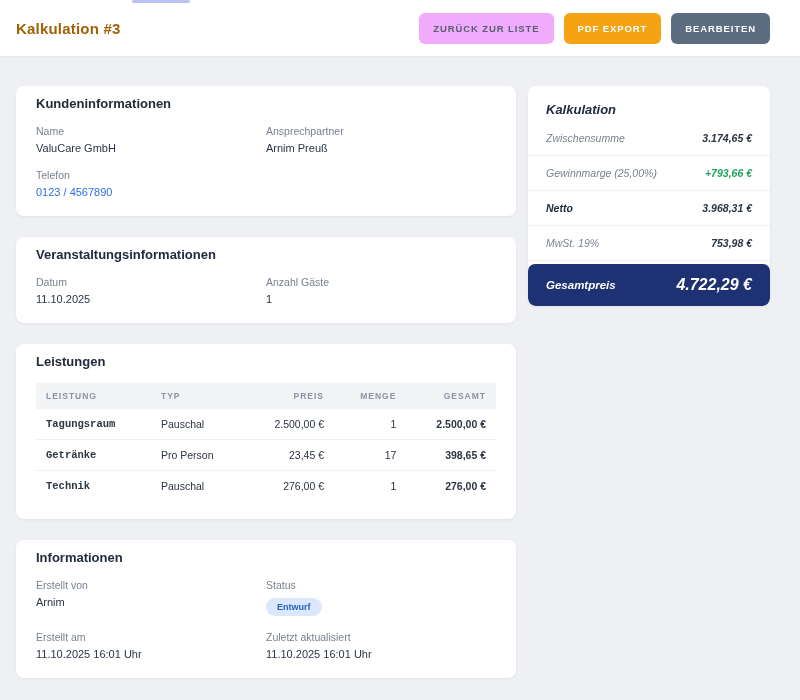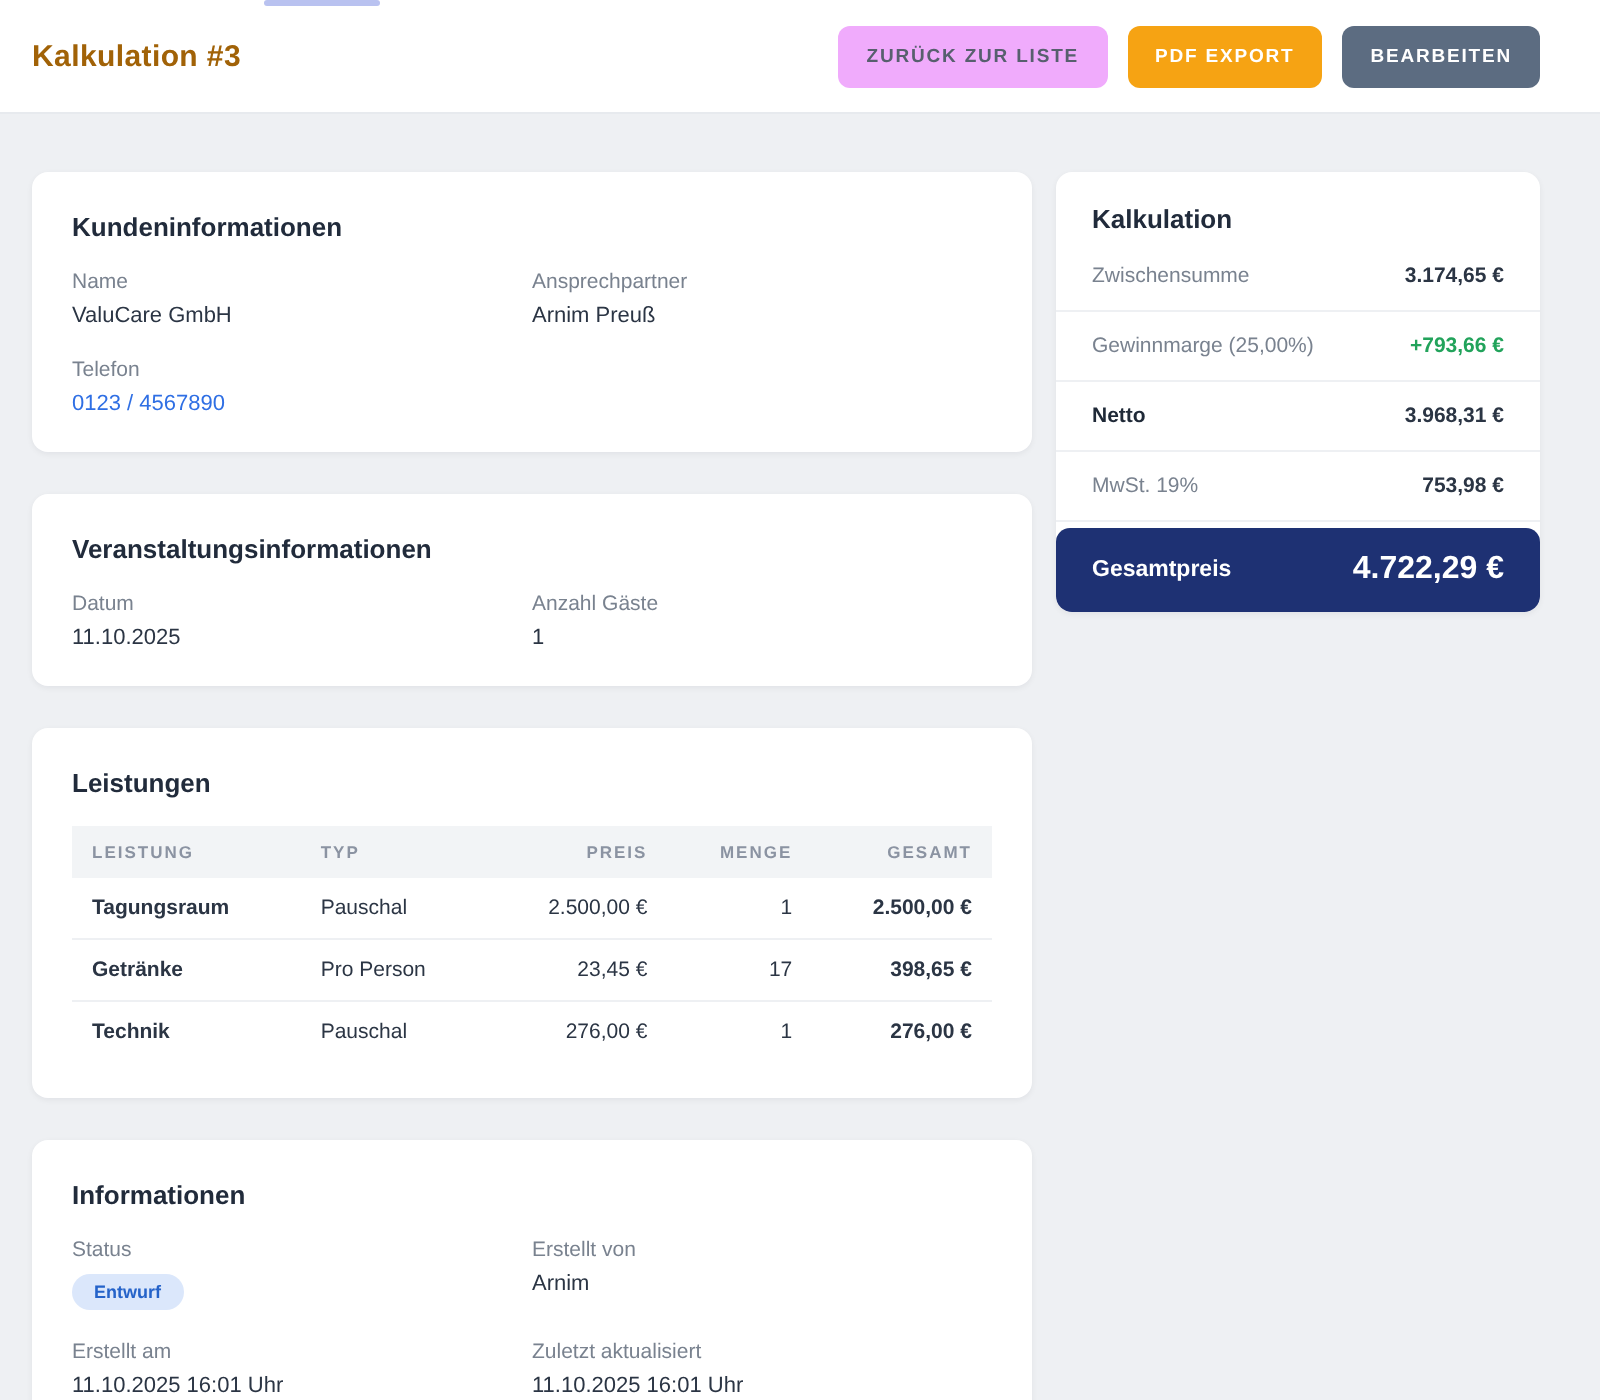--- a/index.html
+++ b/index.html
@@ -33,26 +33,26 @@
   .btn-back { background: #f0abfc; color: #575f6e; }
   .btn-edit { background: #5c6c81; color: #ffffff; }
   .btn-pdf  { background: #f6a313; color: #ffffff; }
 
   
   .main {
     display: flex; gap: 12px; align-items: flex-start;
     padding: 29px 30px 0 16px;
   }
   .col-left  { width: 500px; display: flex; flex-direction: column; gap: 21px; }
-  .col-right { width: 242px; }
+  .col-right { width: 242px; font-style: italic; }
 
   .card {
     background: #ffffff; border-radius: 8px;
     box-shadow: 0 1px 3px rgba(16,24,40,.06);
-    padding: 18px 20px 18px;
+    padding: 8px 20px 18px;
   }
   .card-title { font-size: 13px; font-weight: bold; color: #212b3b; margin: 2px 0 14px; }
 
   .field-grid { display: grid; grid-template-columns: 1fr 1fr; row-gap: 15px; }
   .field-label { font-size: 10.5px; color: #79828f; margin-bottom: 5px; }
   .field-value { font-size: 11px; color: #2b3544; }
   .field-value.link { color: #2f6fe4; cursor: pointer; }
 
   .badge {
     display: inline-block; background: #dbe7fb; color: #2563c9;
@@ -65,21 +65,21 @@
     background: #f2f4f6; color: #8b93a2;
     font-size: 8.5px; font-weight: bold; letter-spacing: 1px;
     padding: 8px 10px; text-align: left;
   }
   table.services th.num, table.services td.num { text-align: right; }
   table.services tbody td {
     padding: 9px 10px; font-size: 10.5px; color: #2b3544;
     border-top: 1px solid #eef0f3;
   }
   table.services tbody tr:first-child td { border-top: none; }
-  td.svc-name { font-weight: bold; color: #1f2937; }
+  td.svc-name { font-weight: bold; color: #1f2937; font-family: Liberation Mono, monospace; }
   td.svc-type { color: #79828f; }
   td.svc-total { font-weight: bold; }
 
   
   .summary-card { padding: 0; overflow: hidden; }
   .summary-card .card-title { padding: 16px 18px 0; margin: 0 0 4px; }
   .summary-row {
     display: flex; justify-content: space-between; align-items: flex-end;
     padding: 11px 18px; border-bottom: 1px solid #eef0f3;
   }
@@ -180,26 +180,26 @@
             <td class="num svc-total">276,00 €</td>
           </tr>
         </tbody>
       </table>
     </section>
 
     <section class="card">
       <h2 class="card-title">Informationen</h2>
       <div class="field-grid">
         <div>
+          <div class="field-label">Erstellt von</div>
+          <div class="field-value">Arnim</div>
+        </div>
+        <div>
           <div class="field-label">Status</div>
           <span class="badge">Entwurf</span>
-        </div>
-        <div>
-          <div class="field-label">Erstellt von</div>
-          <div class="field-value">Arnim</div>
         </div>
         <div>
           <div class="field-label">Erstellt am</div>
           <div class="field-value">11.10.2025 16:01 Uhr</div>
         </div>
         <div>
           <div class="field-label">Zuletzt aktualisiert</div>
           <div class="field-value">11.10.2025 16:01 Uhr</div>
         </div>
       </div>

